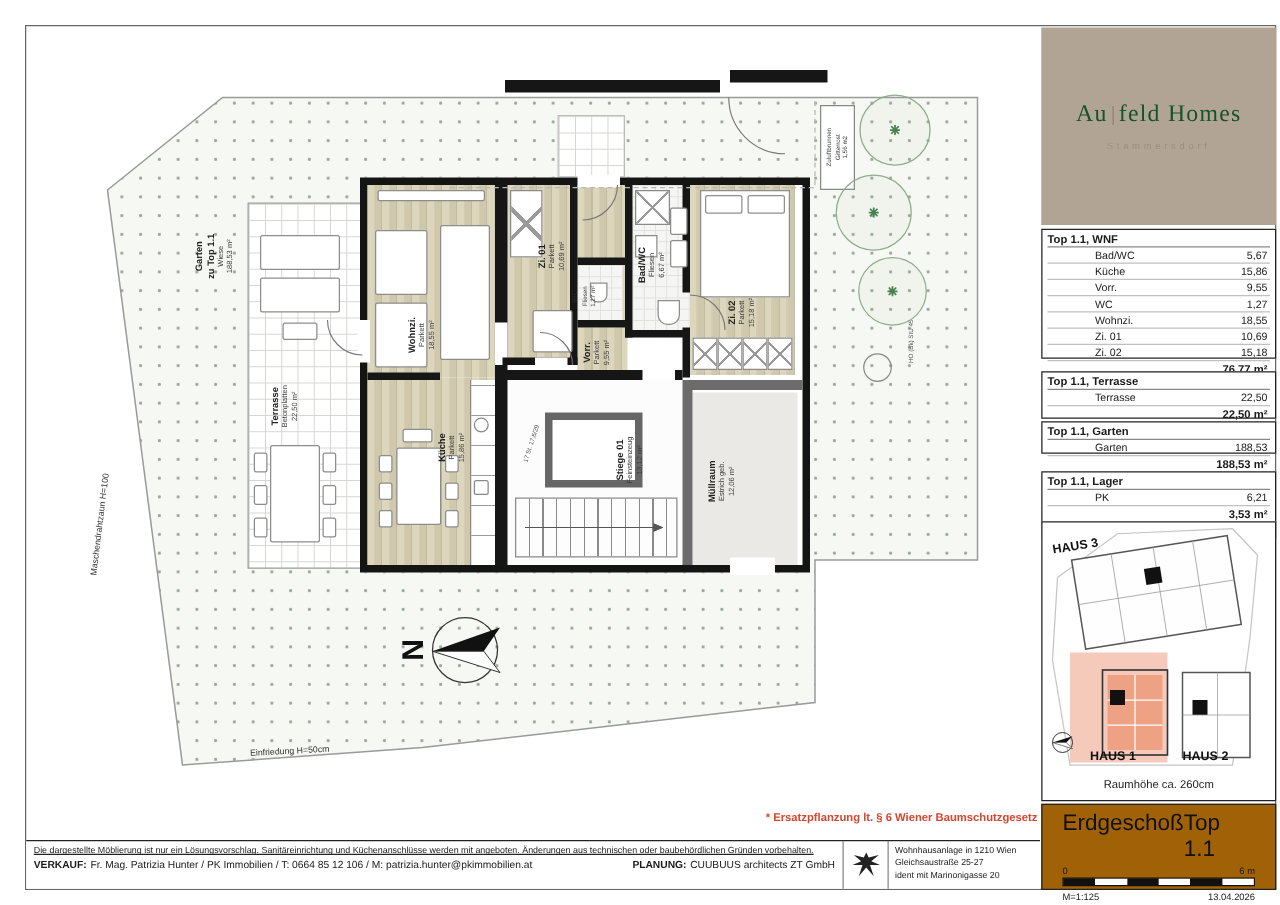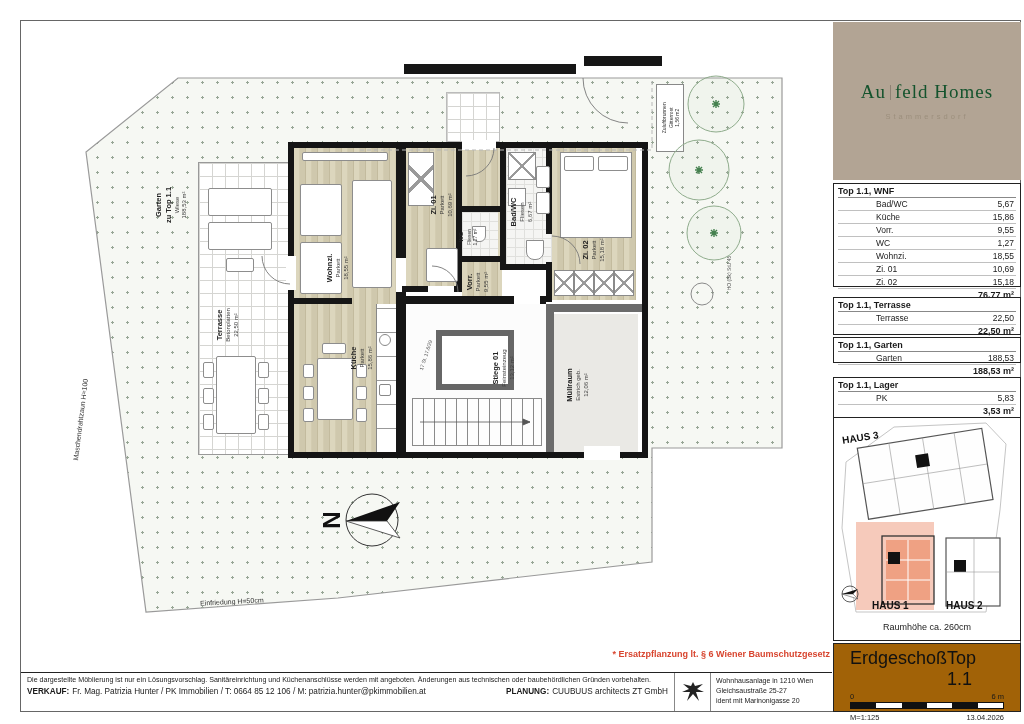--- a/index.html
+++ b/index.html
@@ -47,21 +47,21 @@
   .hauslabel{position:absolute;font-weight:bold;font-size:10px;color:#111;}
   .titlebox{position:absolute;left:833px;top:643px;width:188px;height:69px;background:#a16207;border:1px solid #222;padding:3px 16px;}
   .titlerow{display:flex;justify-content:space-between;font-size:18px;color:#111;margin-top:1px;}
   .scalelabels{display:flex;justify-content:space-between;font-size:7.5px;margin-top:2px;}
   .scalebar{display:flex;height:7px;border:1px solid #111;margin-top:1px;}
   .scalebar span{flex:1;}
   .scalemeta{display:flex;justify-content:space-between;font-size:7.5px;margin-top:4px;}
   
   .footer{position:absolute;left:21px;top:672px;width:811px;height:39px;border-top:1px solid #222;display:flex;background:#fff;}
   .f-left{flex:1;padding:3px 6px 0;overflow:hidden;}
-  .f-line1{font-size:7.1px;color:#222;white-space:nowrap;}
+  .f-line1{font-size:7.1px;color:#222;white-space:nowrap;text-decoration:underline;}
   .f-line2{font-size:8.2px;margin-top:3px;display:flex;white-space:nowrap;}
   .f-line2 b{margin-right:3px;}
   .f-plan{margin-left:auto;display:flex;}
   .f-eagle{width:36px;border-left:1px solid #888;display:flex;align-items:center;justify-content:center;}
   .f-addr{width:122px;border-left:1px solid #888;padding:3px 5px 0;font-size:7px;line-height:1.4;color:#222;}
   .rednote{position:absolute;left:530px;top:649px;width:300px;text-align:right;font-size:9px;color:#d8452f;font-weight:bold;}
   .northN{position:absolute;left:323px;top:506px;font-size:24px;font-weight:bold;color:#111;transform:rotate(-90deg);}
   .fence{position:absolute;font-size:7px;color:#333;white-space:nowrap;}
   .zubox{position:absolute;left:656px;top:84px;width:28px;height:68px;border:1px solid #888;background:#fff;
      display:flex;align-items:center;justify-content:center;}
@@ -324,21 +324,21 @@
       <span class="tl">Garten</span>
       <span class="tv">188,53</span>
     </div>
   <div class="ttot">188,53 m²</div>
 </div>
 
 <div class="tbox" style="top:377px;height:54px;">
   <div class="tbox-h">Top 1.1, Lager</div>
   <div class="trow">
       <span class="tl">PK</span>
-      <span class="tv">5,83</span>
+      <span class="tv">6,21</span>
     </div>
   <div class="ttot">3,53 m²</div>
 </div>
 
 <div class="sitebox">
   <svg width="186" height="200" viewBox="0 0 186 200">
     <polygon points="12,44 60,9 152,5 172,26 166,92 152,194 22,194 8,110" fill="#fff" stroke="#c5c5c5" stroke-width="1"></polygon>
     <g transform="rotate(-9 90 55)">
       <rect x="28" y="20" width="126" height="72" fill="#fefefe" stroke="#555" stroke-width="1.2"></rect>
       <line x1="60" y1="20" x2="60" y2="92" stroke="#999" stroke-width="0.6"></line>

